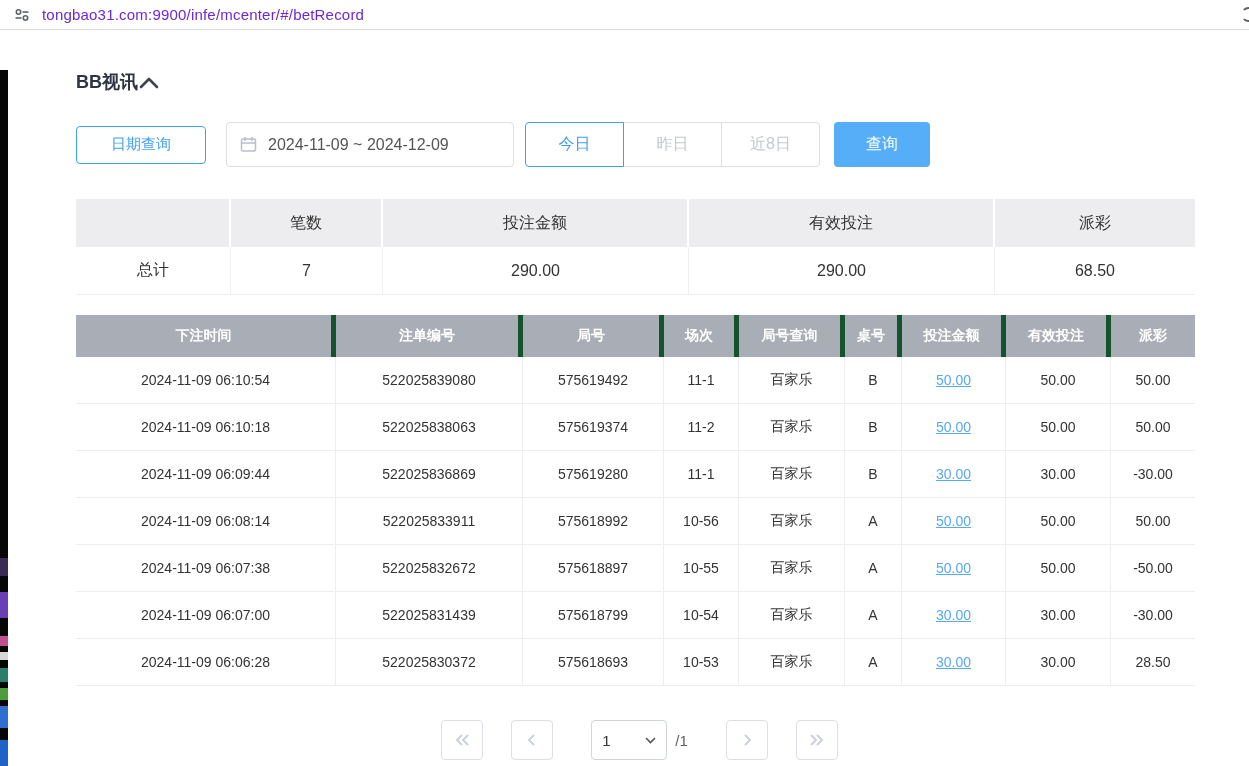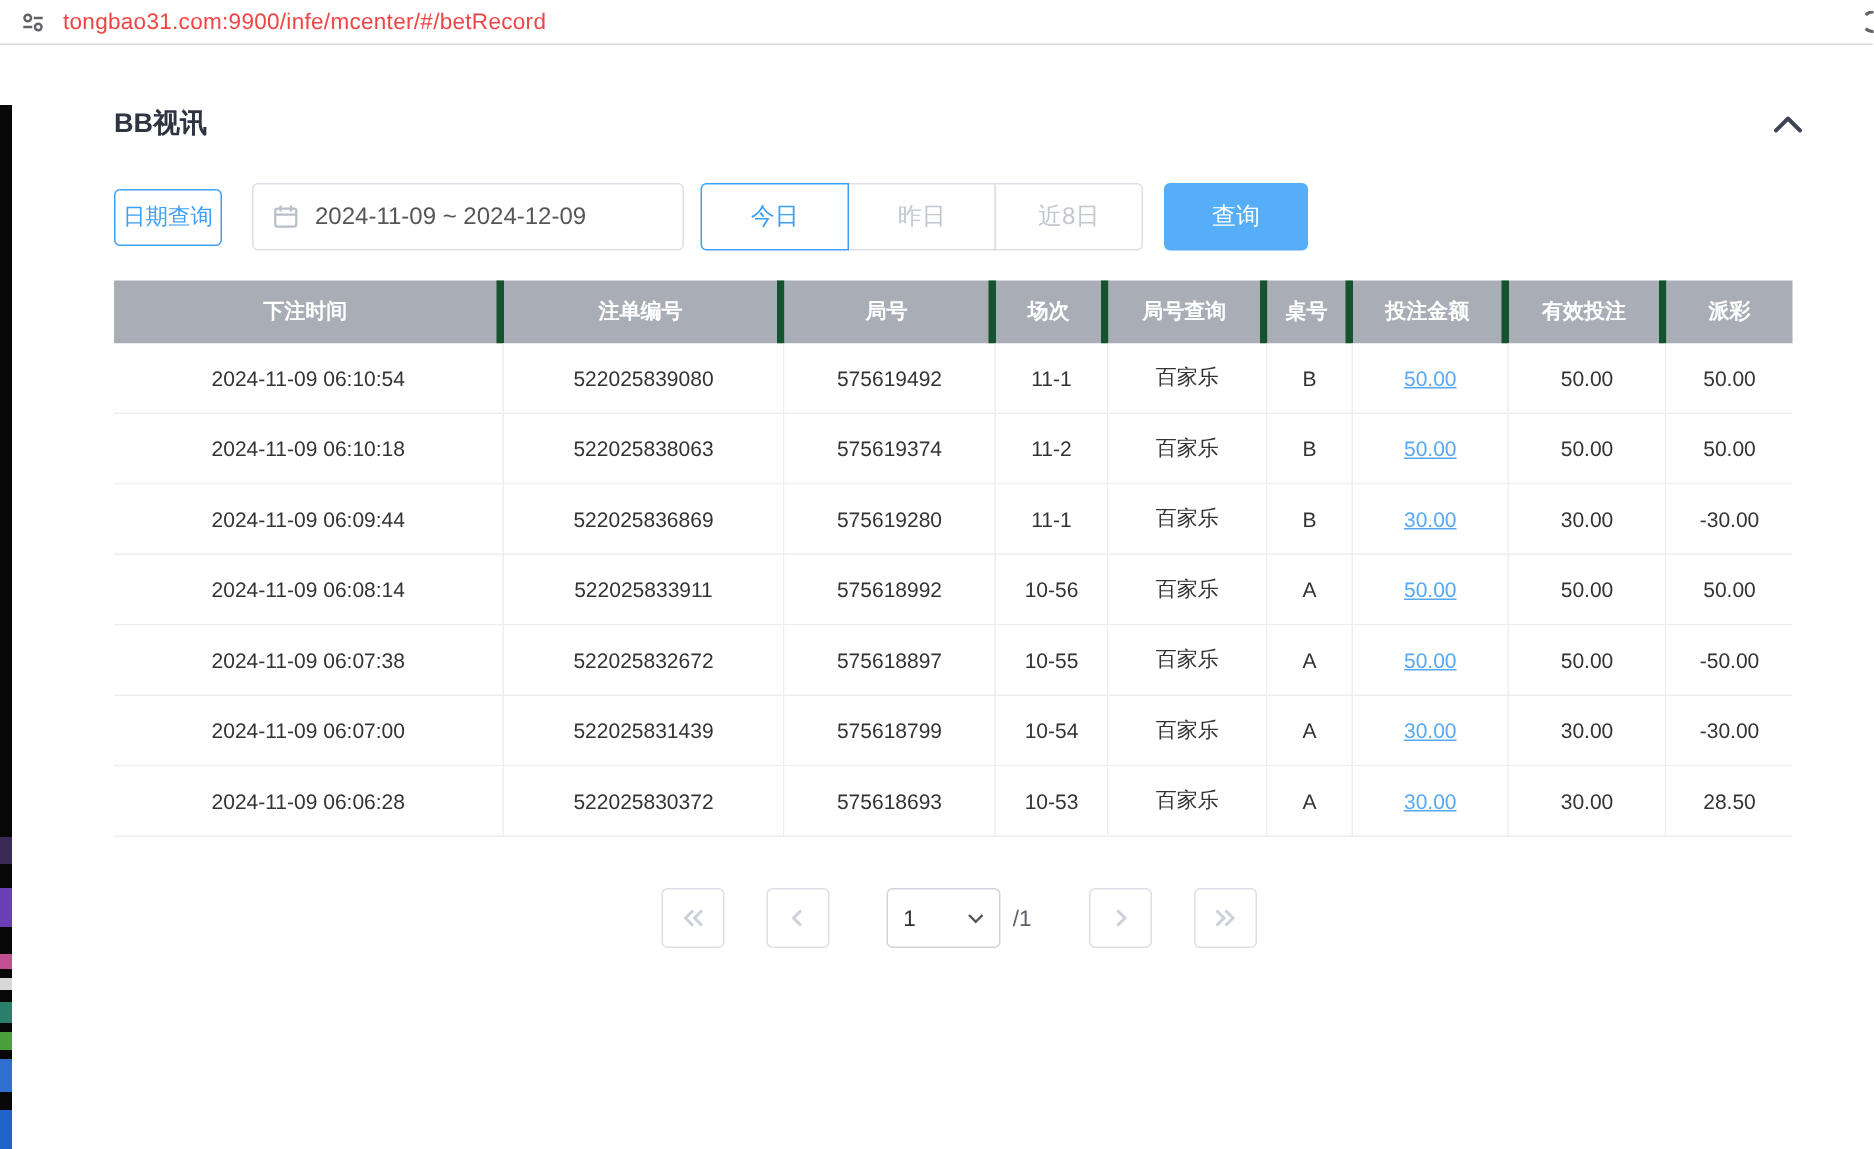--- a/index.html
+++ b/index.html
@@ -9,21 +9,21 @@
     font-family:"Liberation Sans", sans-serif;
     background:#ffffff; color:#333;
   }
 
   
   .browser-bar {
     height:30px; background:#fff; border-bottom:1px solid #d9d9d9;
     display:flex; align-items:center; padding-left:14px; gap:12px;
     position:relative;
   }
-  .url { font-size:15px; color:#ef4444; letter-spacing:0.2px; }
+  .url { font-size:15px; color:#6d28d9; letter-spacing:0.2px; }
   .reload-partial {
     position:absolute; right:-7px; top:7px; width:15px; height:15px;
     border:2px solid #5f6368; border-radius:50%;
     border-left-color:transparent;
   }
 
   
   .app { position:relative; height:736px; background:#fff; }
   .side-strip {
     position:absolute; left:0; top:0; width:8px; height:736px;
@@ -31,31 +31,31 @@
   }
   .side-strip i { position:absolute; left:0; width:8px; display:block; }
 
   .main {
     margin-left:8px; height:736px; background:#fff;
     padding:0 46px 0 68px;
   }
 
   
   .panel-header {
-    margin-top:40px; display:flex; align-items:center; justify-content:space-between;
+    margin-top:40px; display:flex; align-items:center; 
   }
   .page-title { font-size:18px; font-weight:bold; color:#2e3442; }
 
   
   .filter-row { margin-top:28px; display:flex; align-items:center; }
   .btn {
     display:inline-flex; align-items:center; justify-content:center;
     background:#fff; border-radius:4px; cursor:pointer; white-space:nowrap;
   }
-  .btn-type { height:38px; padding:0 5px; font-size:15px; margin-right:20px; }
+  .btn-type { height:38px; padding:0 34px; font-size:15px; margin-right:20px; }
   .btn-type.active { border:1px solid #3f9ef8; color:#3f9ef8; }
   .btn-type.inactive { border:1px solid #dcdfe6; color:#606266; }
   .date-input {
     height:45px; width:288px; border:1px solid #dcdfe6; border-radius:4px;
     display:flex; align-items:center; padding:0 13px; gap:11px;
     font-size:16px; color:#555; margin-right:11px; cursor:pointer;
   }
   .btn-group { display:flex; margin-right:14px; }
   .btn-day {
     width:99px; height:45px; font-size:16px; background:#fff;
@@ -168,20 +168,47 @@
 
       <div class="btn-group">
         <div class="btn-day active">今日</div>
         <div class="btn-day">昨日</div>
         <div class="btn-day">近8日</div>
       </div>
 
       <button class="btn-search">查询</button>
     </div>
 
+    <table class="summary-table">
+      <colgroup>
+        <col style="width:155px">
+          <col style="width:152px">
+          <col style="width:306px">
+          <col style="width:306px">
+          <col style="width:200px">
+      </colgroup>
+      <thead>
+        <tr>
+          <th></th>
+          <th>笔数</th>
+          <th>投注金额</th>
+          <th>有效投注</th>
+          <th>派彩</th>
+        </tr>
+      </thead>
+      <tbody>
+        <tr>
+          <td>总计</td>
+          <td>7</td>
+          <td>290.00</td>
+          <td>290.00</td>
+          <td>68.50</td>
+        </tr>
+      </tbody>
+    </table>
 
     <table class="bet-table">
       <colgroup>
         <col style="width:260px">
           <col style="width:187px">
           <col style="width:141px">
           <col style="width:75px">
         <col style="width:106px">
           <col style="width:57px">
           <col style="width:104px">

